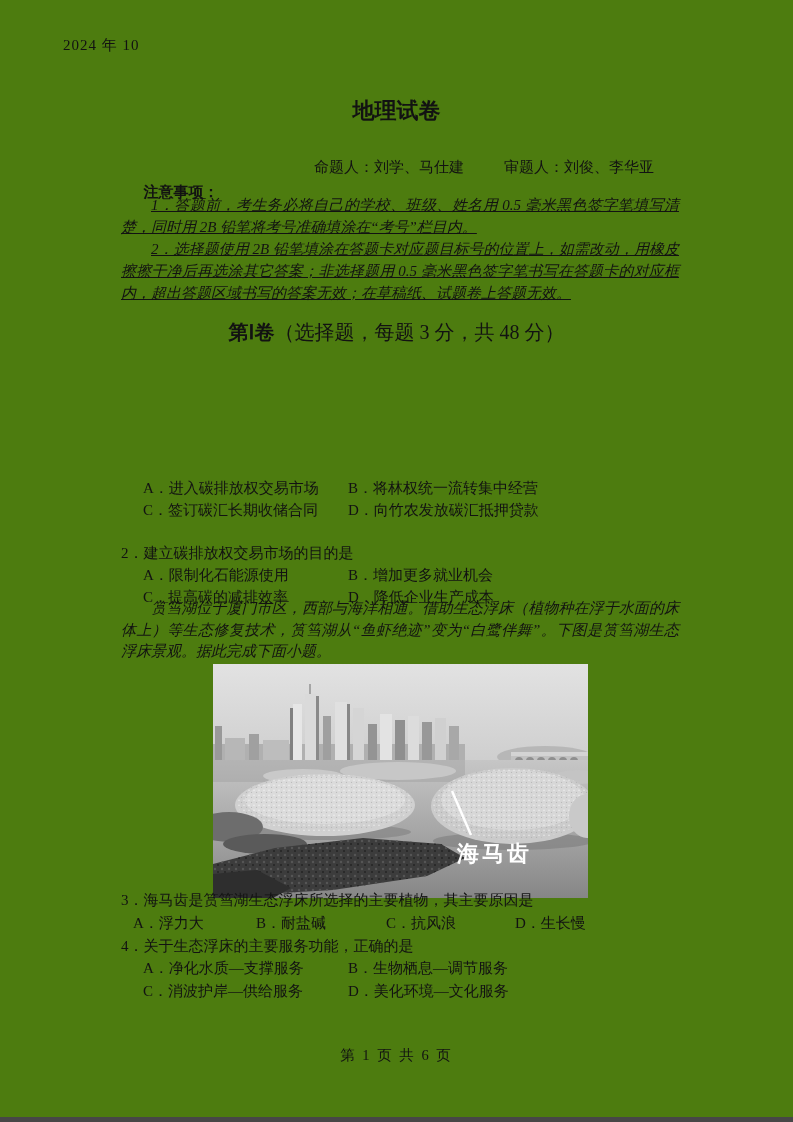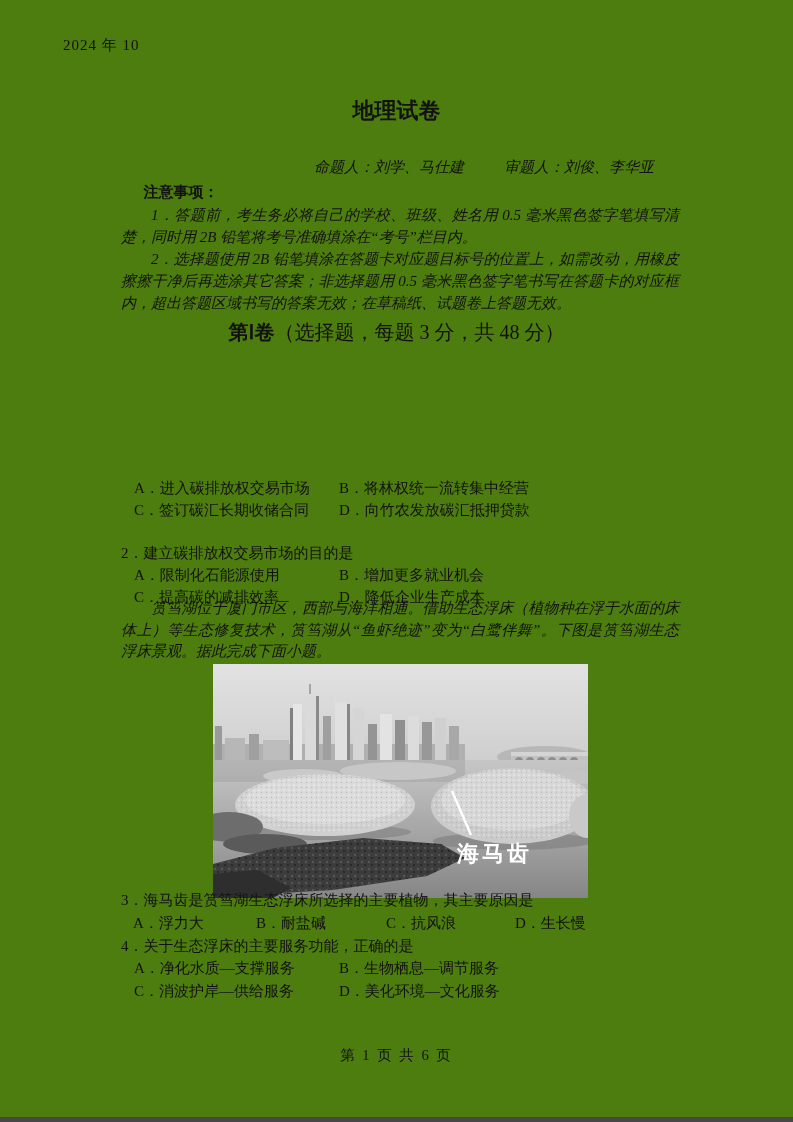--- a/index.html
+++ b/index.html
@@ -8,47 +8,47 @@
     font-family:"Liberation Serif", serif; color:#121212; overflow:hidden;
   }
 
   .corner-note { position:absolute; left:63px; top:36px; font-size:15px; letter-spacing:1px; }
 
   .title-block { position:absolute; top:94px; left:0; width:100%; text-align:center; }
   .title-block .t1, .title-block .t2 {
     font-family:"Liberation Sans", sans-serif; font-weight:bold; font-size:22px; line-height:33px;
   }
 
-  .credits { position:absolute; top:158px; left:314px; font-size:15px; display:flex; gap:40px; font-style:italic; }
+  .credits { position:absolute; top:158px; left:314px; font-size:15px; display:flex; gap:40px; }
 
   .notice-heading {
     position:absolute; top:183px; left:121px; width:558px;
     font-family:"Liberation Sans", sans-serif; font-weight:bold; font-size:15px; text-indent:1.5em;
   }
-  .notice-body { position:absolute; top:204px; left:121px; width:558px; }
+  .notice-body { position:absolute; top:194px; left:121px; width:558px;text-decoration:underline; }
   .notice-body p {
     margin:0; font-size:15px; line-height:22px; text-indent:2em;
     text-align:justify; text-justify:inter-ideograph; font-style:italic;
   }
 
   .section-heading { position:absolute; top:319px; left:0; width:100%; text-align:center; font-size:20px; }
   .section-heading .vol { font-weight:bold; }
 
   .passage1 { position:absolute; top:367px; left:121px; width:558px; }
   .passage2 { position:absolute; top:598px; left:121px; width:558px; }
   .passage1 p, .passage2 p {
     margin:0; font-size:15px; line-height:22px; text-indent:2em;
     text-align:justify; text-justify:inter-ideograph; font-style:italic;
   }
   .passage2 p { line-height:21.6px; }
 
   .qblock { position:absolute; left:121px; width:560px; font-size:15px; line-height:22px; }
   .q1 { top:477px; } .q2 { top:542px; } .q34 { top:889px; line-height:22.8px; }
   .stem { margin:0; }
-  .opt2 { display:grid; grid-template-columns:205px 1fr; margin-left:13px; }
+  .opt2 { display:grid; grid-template-columns:205px 1fr; margin-left:22px; }
   .opt4 { display:grid; grid-template-columns:123px 130px 129px 1fr; margin-left:12px; }
 
   .figure-wrap { position:absolute; left:213px; top:664px; width:375px; height:234px; }
   .figure-wrap svg { display:block; }
 
   .page-footer { position:absolute; top:1046px; left:0; width:100%; text-align:center; font-size:14.5px; letter-spacing:2px; }
 
   .scan-edge { position:absolute; left:0; bottom:0; width:100%; height:5px; background:#474747; }
 </style>
 </head>

